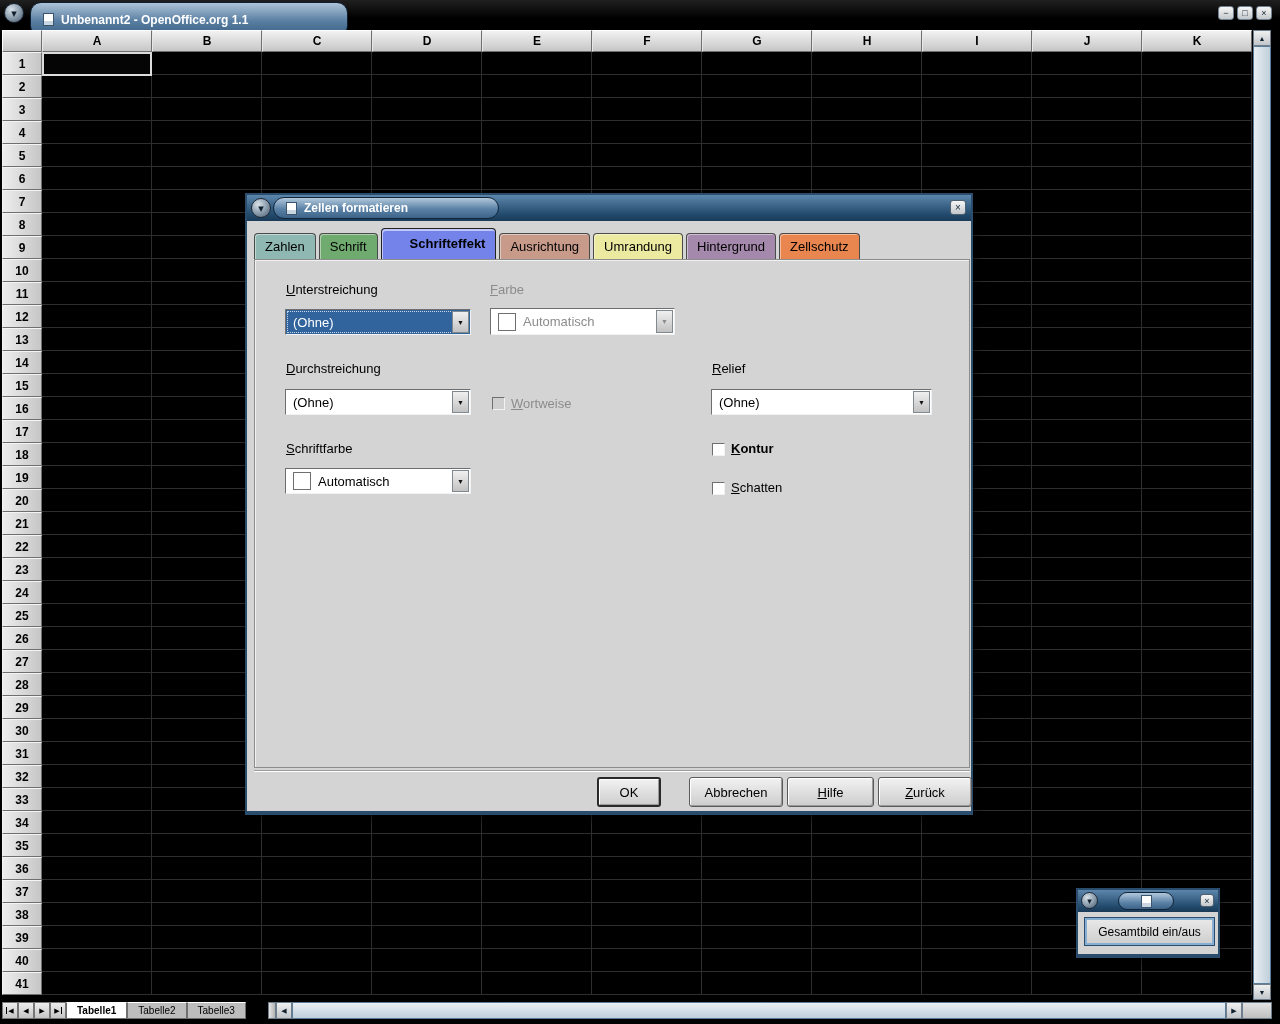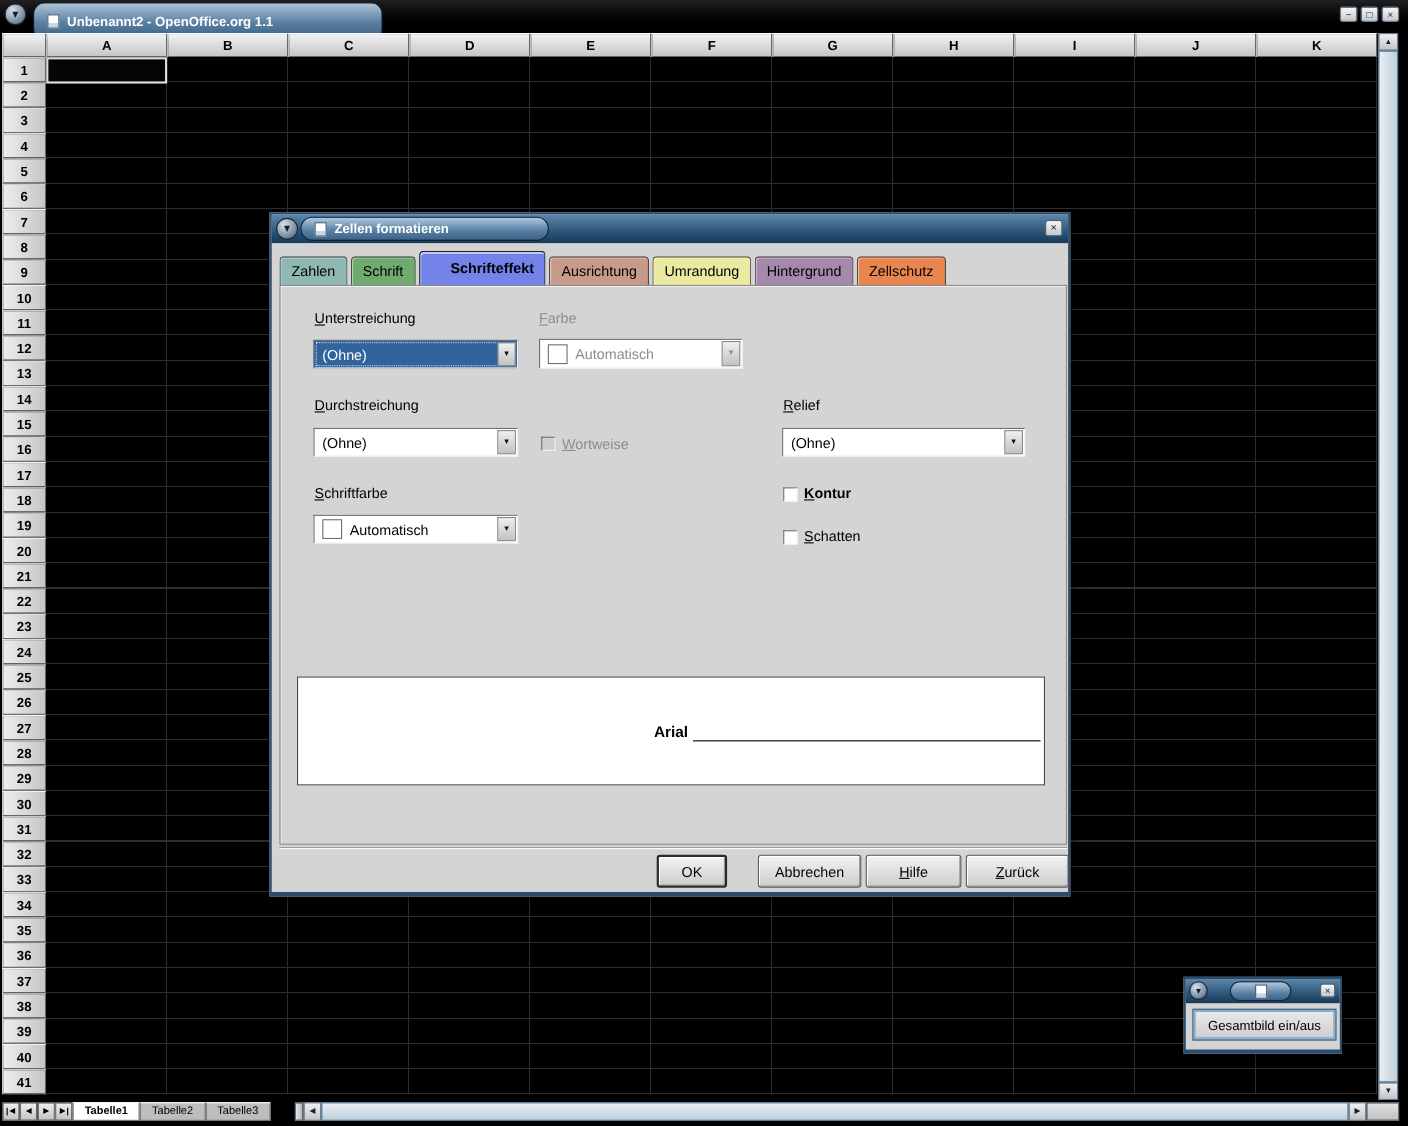--- a/index.html
+++ b/index.html
@@ -358,24 +358,20 @@
       <span class="arrow-btn">
           <span>▼</span>
         </span>
     </div>
 
     <div class="abs checkbox" style="left:465px;top:248px;"></div>
     <div class="abs dlg-label" style="left:484px;top:246px;font-weight:bold;"><u>K</u>ontur</div>
     <div class="abs checkbox" style="left:465px;top:287px;"></div>
     <div class="abs dlg-label" style="left:484px;top:285px;"><u>S</u>chatten</div>
 
-    <div class="abs preview">
-      <span class="preview-text">Arial</span>
-      <span class="preview-line"></span>
-    </div>
 
     <div class="abs btn-sep"></div>
     <div class="abs btn default" style="left:350px;width:64px;">OK</div>
     <div class="abs btn" style="left:442px;width:94px;">Abbrechen</div>
     <div class="abs btn" style="left:540px;width:87px;"><u>H</u>ilfe</div>
     <div class="abs btn" style="left:631px;width:94px;"><u>Z</u>urück</div>
   </div>
 
   <div class="abs navwin">
     <div class="nav-titlebar">

